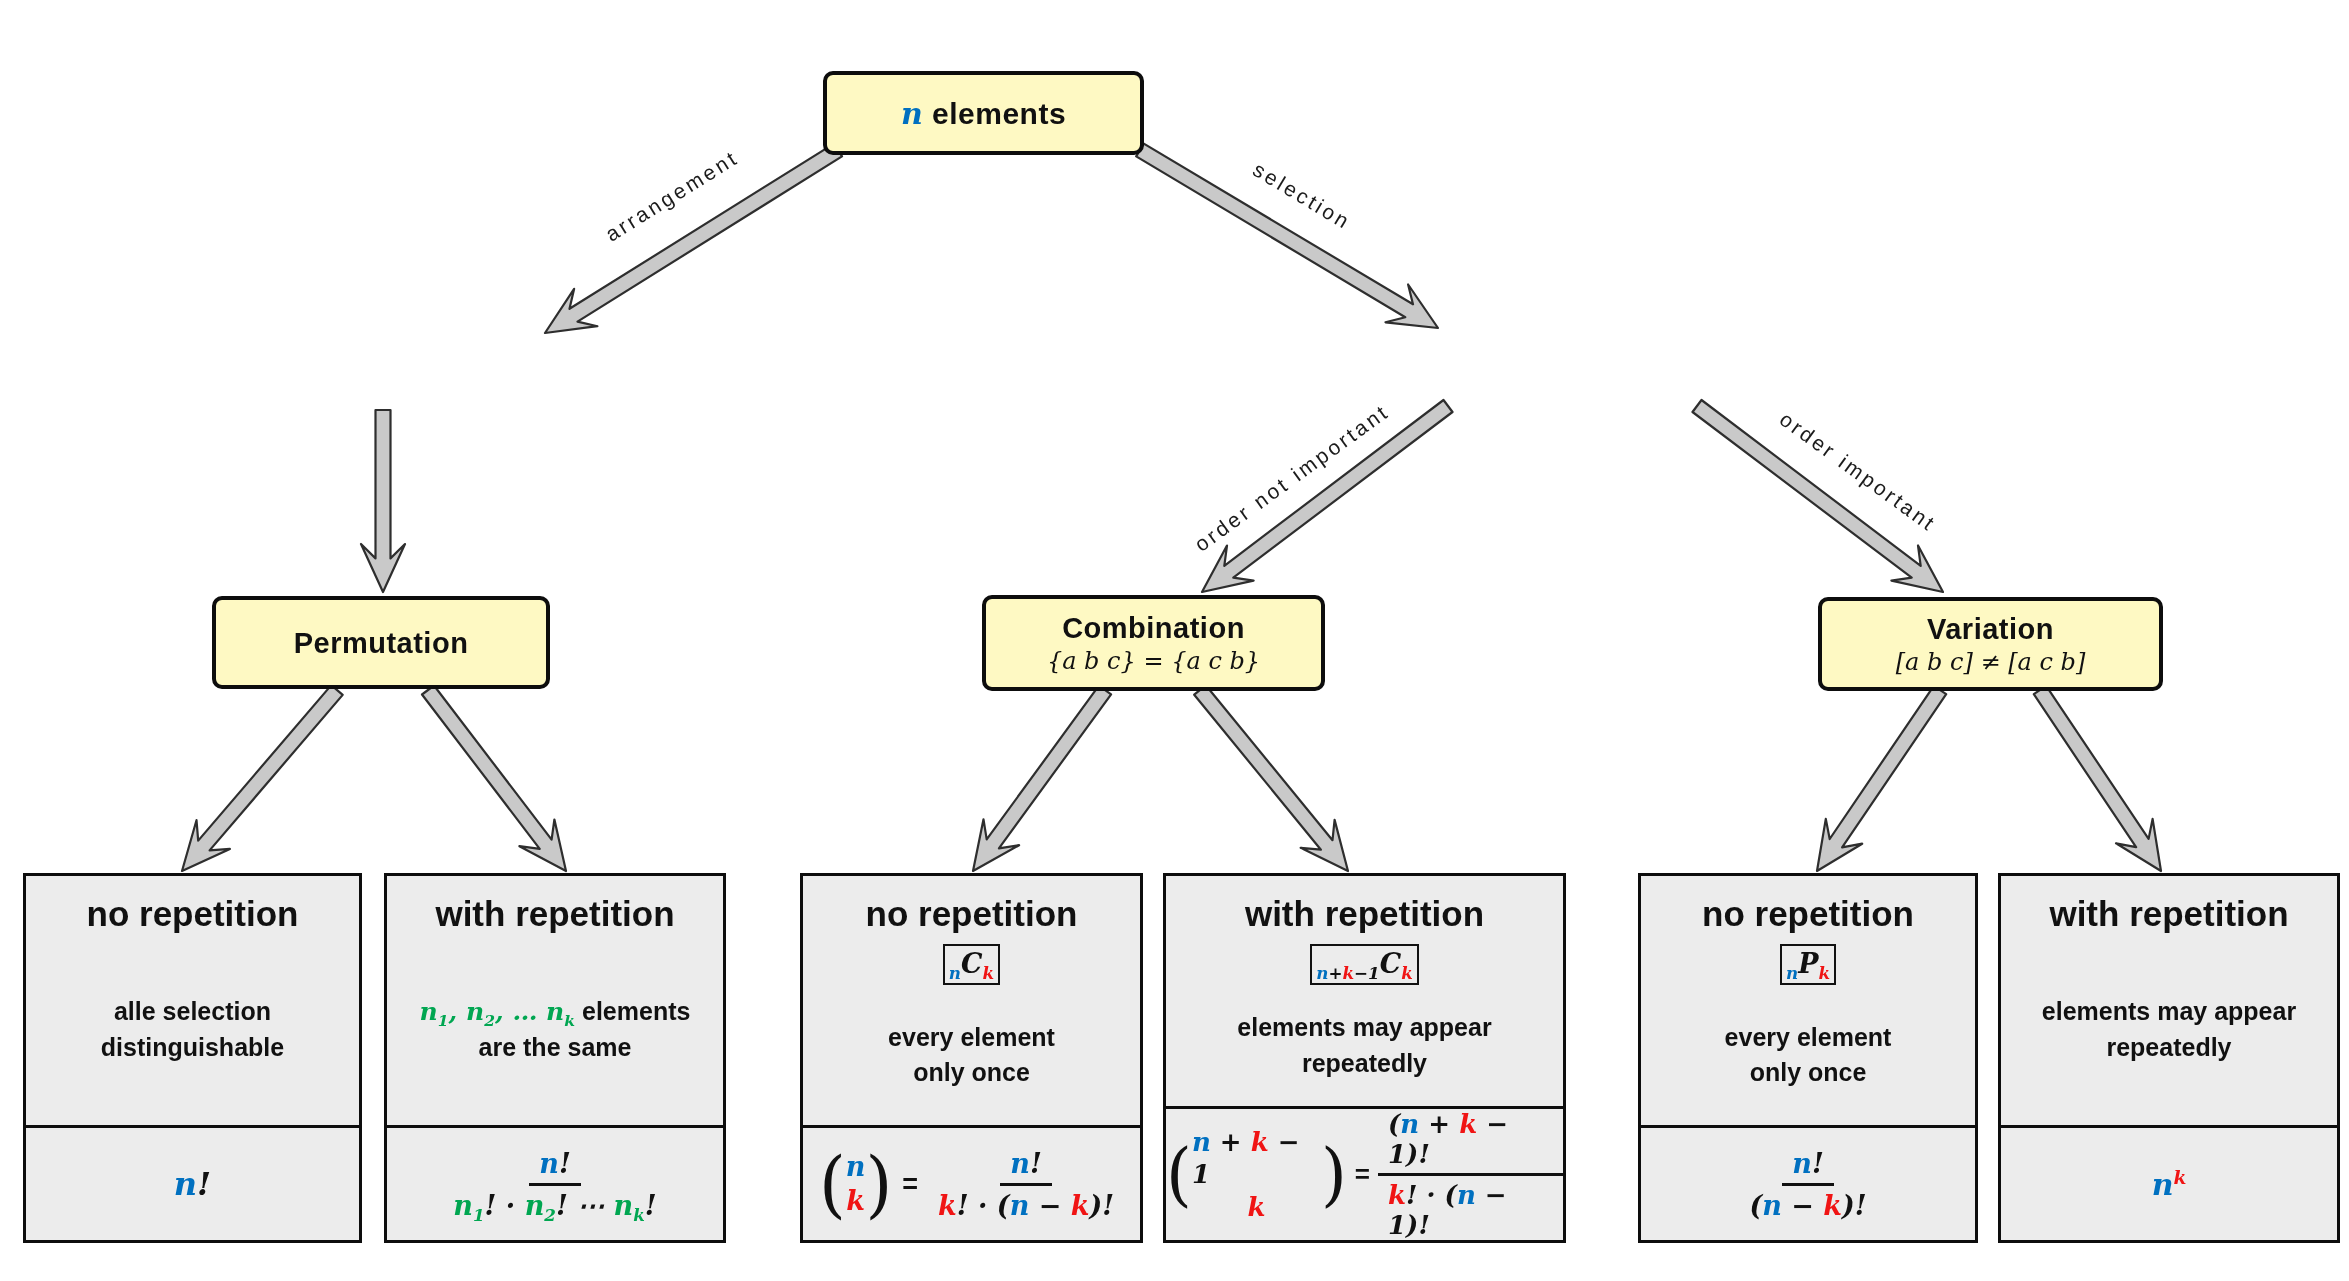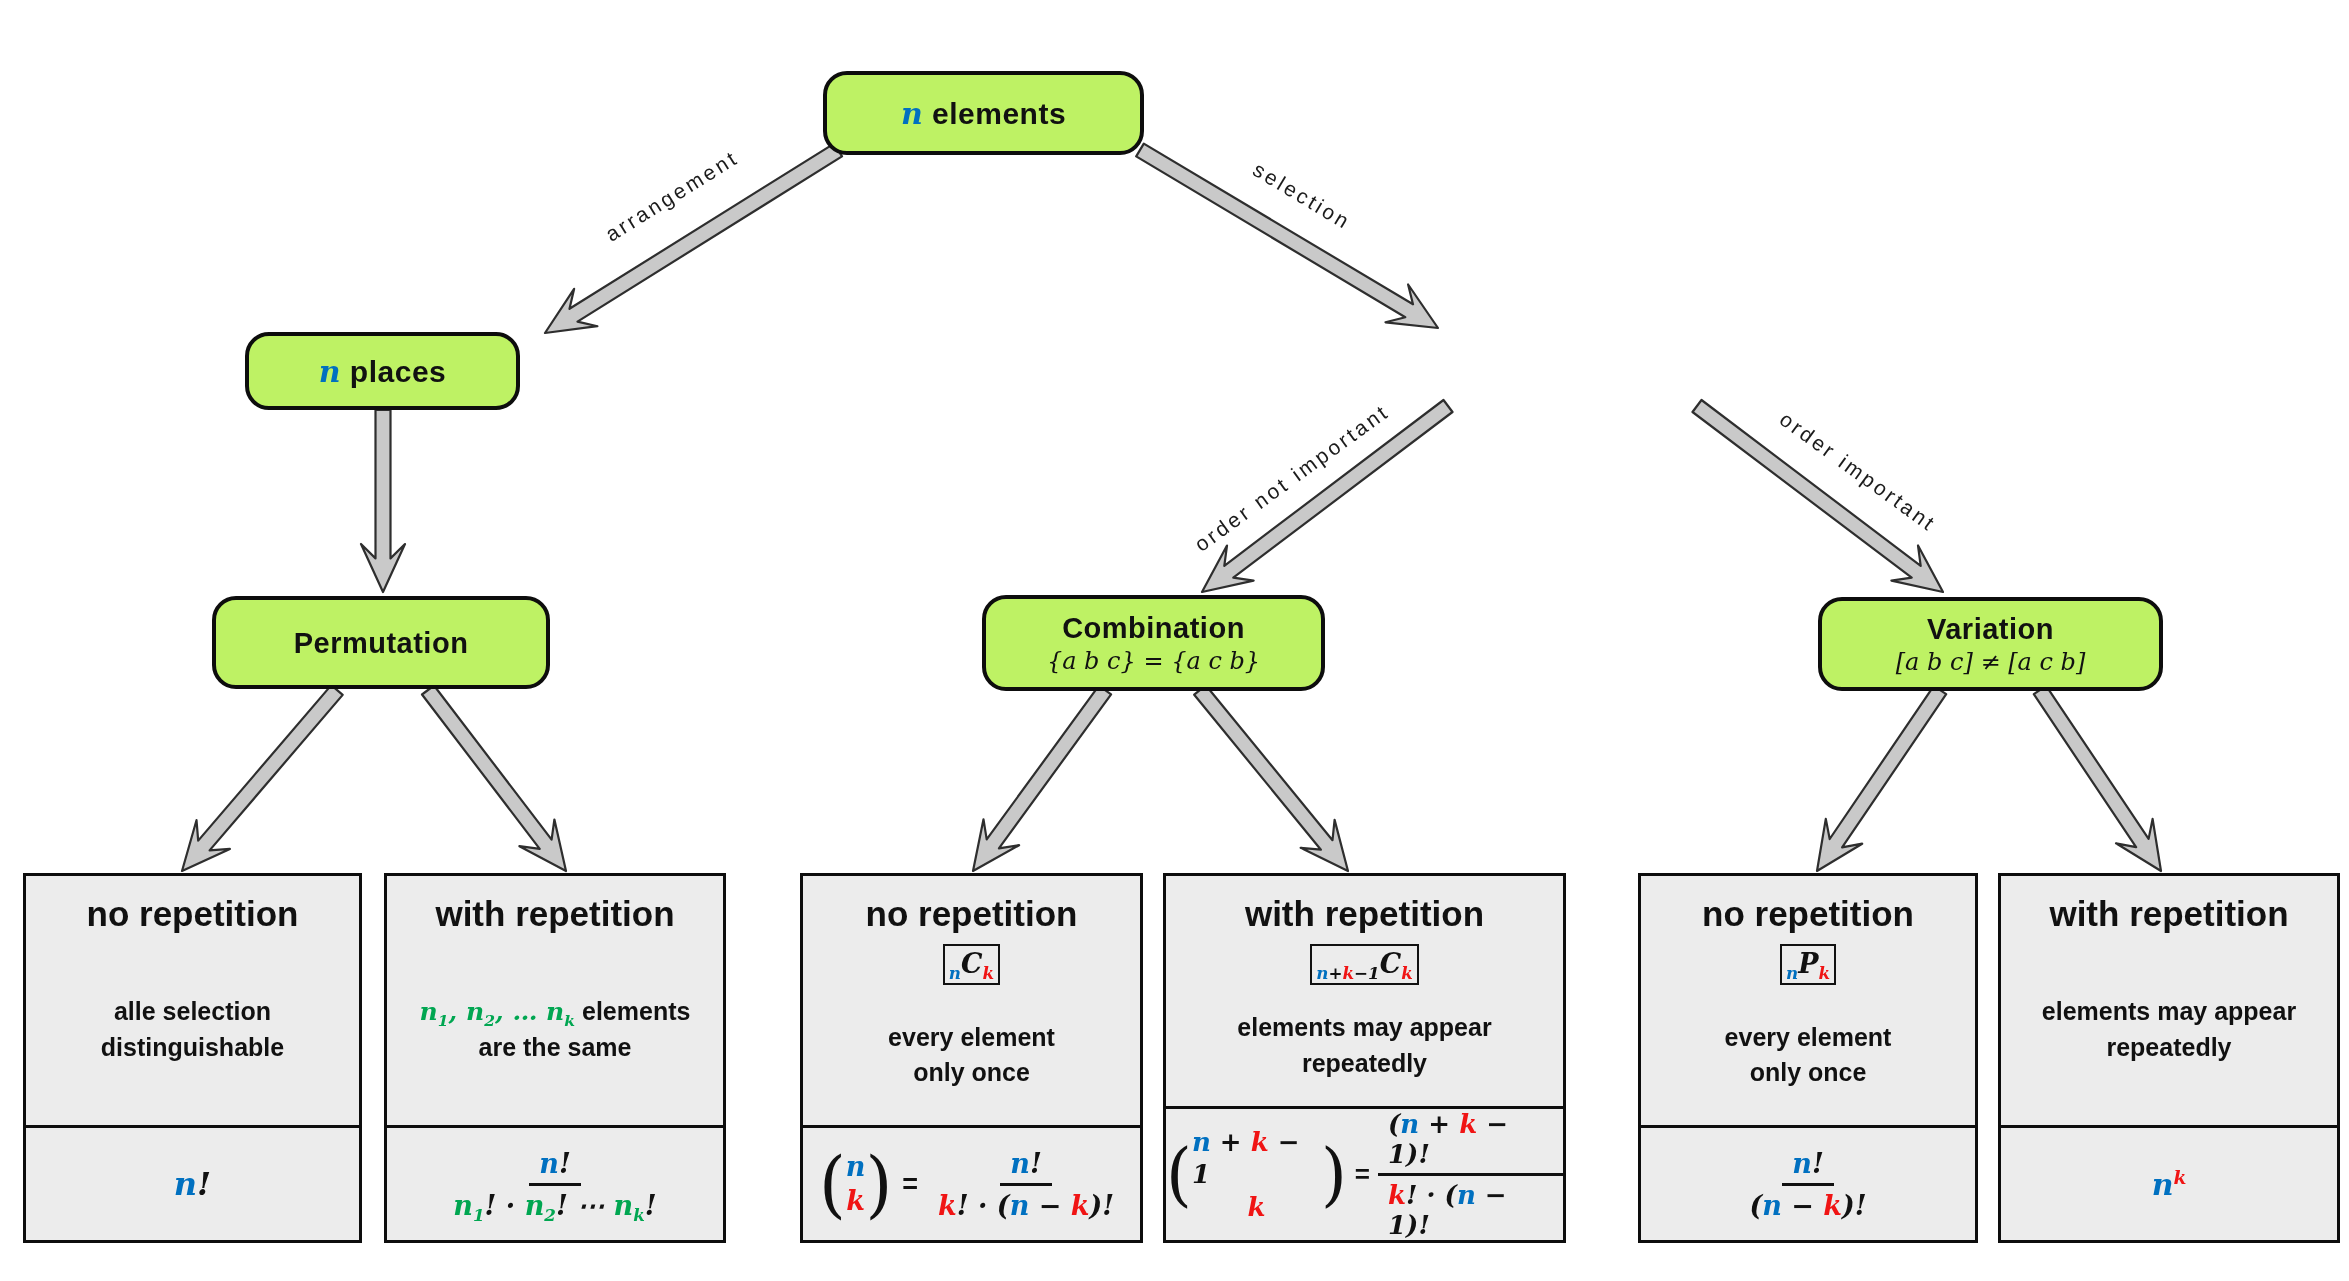--- a/index.html
+++ b/index.html
@@ -4,22 +4,22 @@
 <style>
   * { margin:0; padding:0; box-sizing:border-box; }
   html,body { background:#ffffff; }
   body { font-family:"Liberation Sans", sans-serif; }
   .canvas { position:relative; width:2349px; height:1281px; background:#ffffff; overflow:hidden; }
 
   svg.arrows { position:absolute; left:0; top:0; width:2349px; height:1281px; z-index:1; }
   .block-arrow { fill:#c9c9c9; stroke:#2e2e2e; stroke-width:2.2; stroke-linejoin:round; }
 
   
-  .node { position:absolute; z-index:2; background:#bef264; border:4px solid #0d0d0d;
-          border-radius:24px; display:flex; flex-direction:column; align-items:center; justify-content:center; }
+  .node { position:absolute; z-index:2; background:#fef9c3; border:4px solid #0d0d0d;
+          border-radius:10px; display:flex; flex-direction:column; align-items:center; justify-content:center; }
   .node .title { font-size:30px; font-weight:bold; color:#111; letter-spacing:0.5px; }
   .node .subtitle { font-family:"DejaVu Serif", serif; font-style:italic; font-weight:normal;
                     font-size:24px; color:#111; margin-top:2px; }
 
   
   .math { font-family:"DejaVu Serif", serif; font-style:italic; font-weight:bold; color:#111; }
   .math .plain { font-family:"Liberation Sans", sans-serif; font-style:normal; }
   .math sub { font-size:62%; font-style:italic; line-height:0; }
   .math sup { font-size:62%; font-style:italic; line-height:0; }
 
@@ -66,23 +66,20 @@
       <polygon points="1098.9,685.6 986.7,839.4 983.5,819.3 973.0,871.0 1019.1,845.2 998.9,848.3 1111.1,694.4" class="block-arrow"></polygon>
       <polygon points="1194.2,694.7 1320.9,849.7 1300.6,847.8 1348.0,871.0 1334.6,819.9 1332.5,840.2 1205.8,685.3" class="block-arrow"></polygon>
       <polygon points="1933.8,685.8 1829.7,839.0 1825.8,818.9 1817.0,871.0 1862.2,843.7 1842.1,847.4 1946.2,694.2" class="block-arrow"></polygon>
       <polygon points="2033.8,694.2 2136.1,847.2 2116.0,843.3 2161.0,871.0 2152.6,818.9 2148.6,838.9 2046.2,685.8" class="block-arrow"></polygon>
     </svg>
 
   <div class="node" style="left:823px; top:71px; width:321px; height:84px;">
     <div class="title math"><span style="color: rgb(0, 112, 192);">n</span><span class="plain"> elements</span></div>
   </div>
 
-  <div class="node" style="left:245px; top:332px; width:275px; height:78px;">
-    <div class="title math"><span style="color: rgb(0, 112, 192);">n</span><span class="plain"> places</span></div>
-  </div>
 
 
   <div class="node" style="left:212px; top:596px; width:338px; height:93px;">
     <div class="title math" style="font-size:29px;"><span class="plain">Permutation</span></div>
   </div>
 
   <div class="node" style="left:982px; top:595px; width:343px; height:96px;justify-content:center;">
     <div class="title math" style="font-size:29px;"><span class="plain">Combination</span></div>
     <div class="subtitle">{a b c} = {a c b}</div>
   </div>

